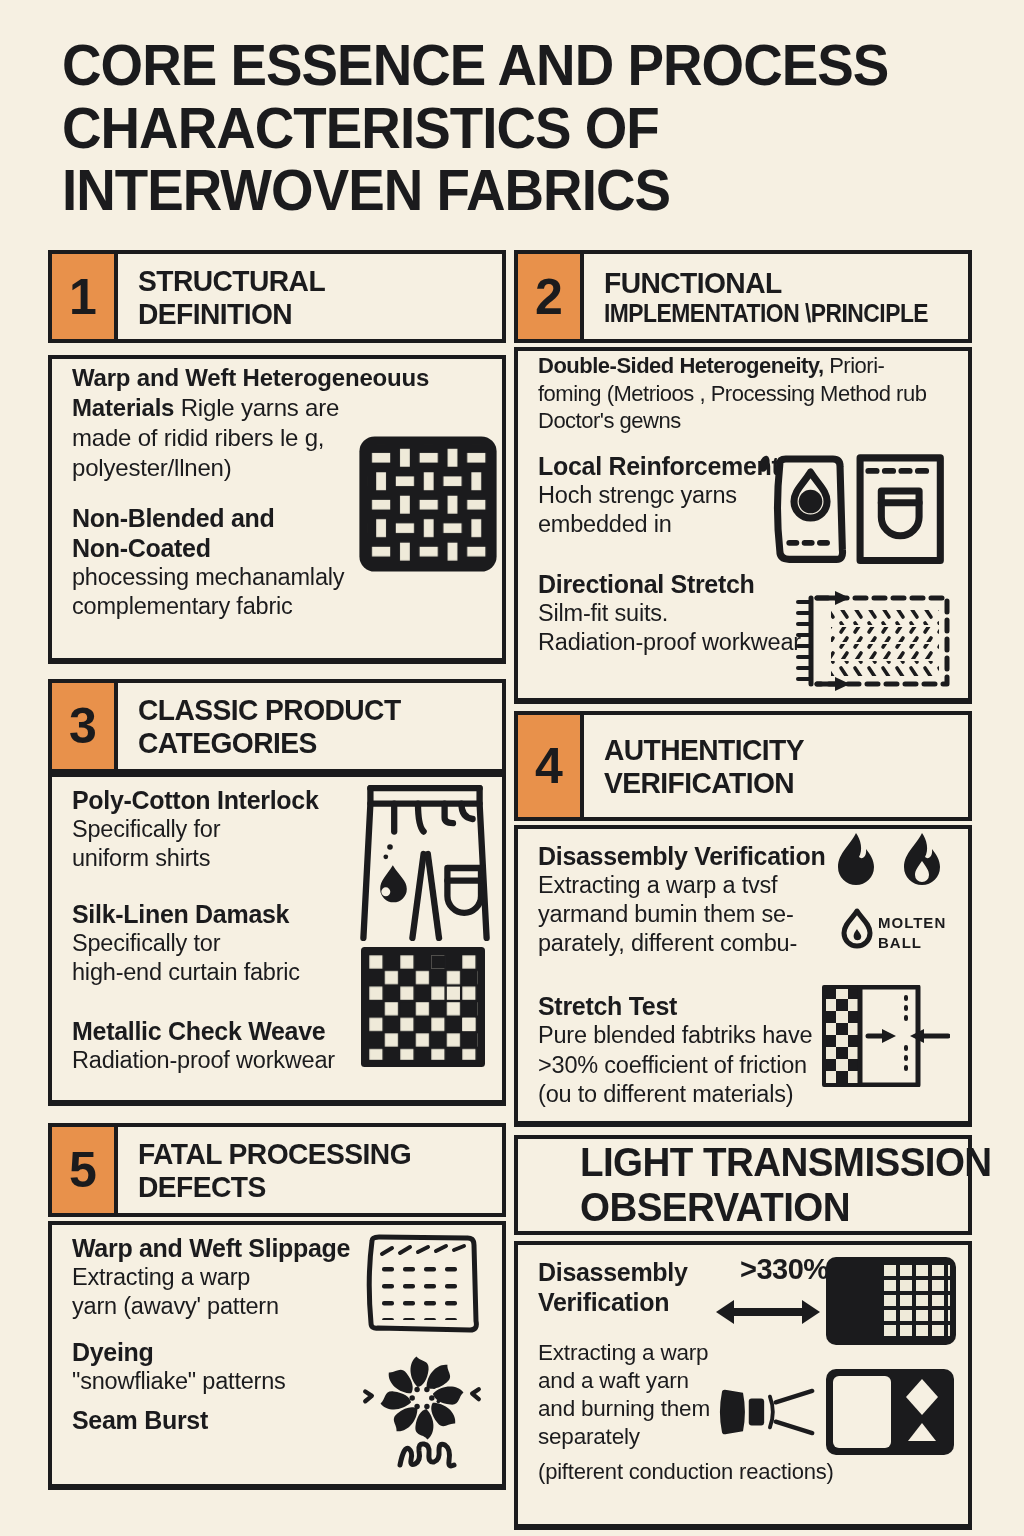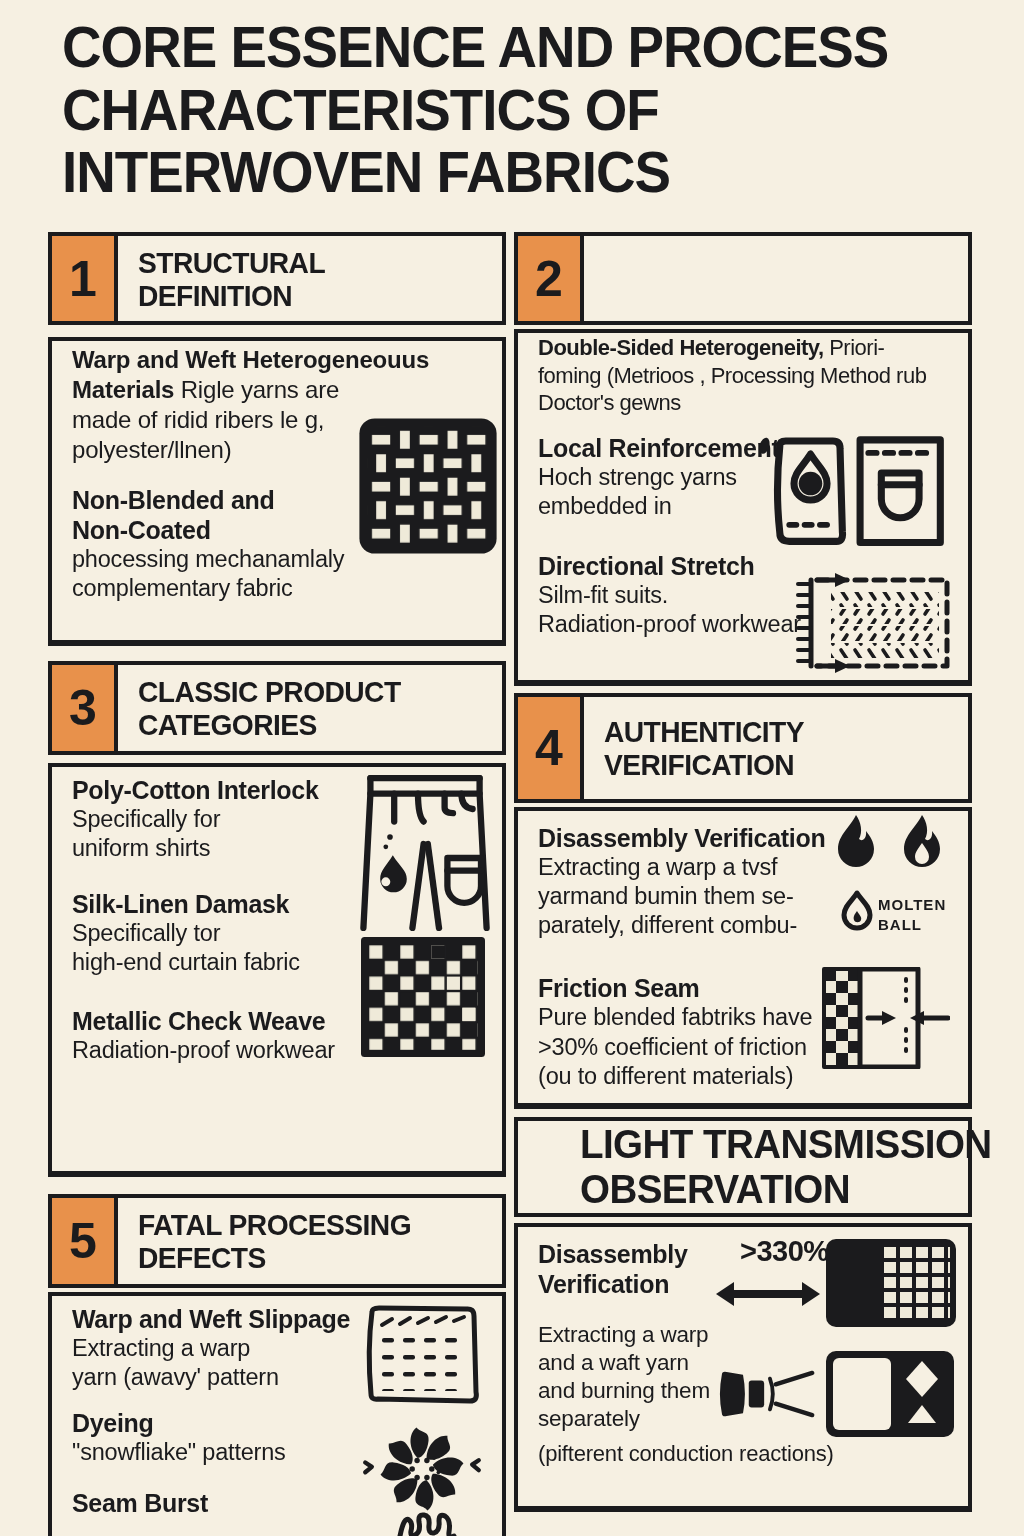--- a/index.html
+++ b/index.html
@@ -1,20 +1,20 @@
 <!DOCTYPE html>
 <html style="--bg: #F6F0E2; --ink: #1B1B1D; --accent: #E8914B;"><head>
 <meta charset="utf-8">
 <style>
   html,body{margin:0;padding:0;}
   body{width:1024px;height:1536px;background:#fbf7eb;}
   .poster{position:relative;width:1024px;height:1536px;overflow:hidden;
     background:var(--bg,#F6F0E2);color:var(--ink,#1B1B1D);
     font-family:"Liberation Sans","DejaVu Sans",sans-serif;}
-  .title{padding:16px 0 0 62px;font-size:57px;font-weight:800;line-height:1.1;letter-spacing:-1px;}
+  .title{padding:34px 0 0 62px;font-size:57px;font-weight:800;line-height:1.1;letter-spacing:-1px;}
   .title .tl{display:block;transform:scaleX(.96);transform-origin:0 50%;white-space:nowrap;}
   .cols{display:flex;gap:8px;margin-top:28px;padding:0 52px 0 48px;}
   .col{display:flex;flex-direction:column;width:458px;flex:0 0 458px;}
   .sec-header{display:flex;align-items:stretch;border:4px solid var(--ink,#1B1B1D);box-sizing:border-box;background:transparent;}
   .num-tile{flex:0 0 62px;width:62px;background:var(--accent,#E8914B);border-right:4px solid var(--ink,#1B1B1D);
     display:flex;align-items:center;justify-content:center;font-size:50px;font-weight:800;}
   .sec-title{align-self:center;padding:4px 8px 4px 20px;font-size:30px;font-weight:800;line-height:1.1;letter-spacing:-0.6px;}
   .cond{display:block;transform:scaleX(.94);transform-origin:0 50%;white-space:nowrap;}
   .cond.tight{font-size:26px;transform:scaleX(.88);}
   .no-num .sec-title{font-size:41px;padding-left:22px;margin-left:40px;}
@@ -80,21 +80,21 @@
 
       <div class="sec-header" style="height:94px">
         <div class="num-tile">
           <span>3</span>
         </div>
         <div class="sec-title">
           <span class="cond">CLASSIC PRODUCT</span>
           <span class="cond">CATEGORIES</span>
         </div>
       </div>
-      <div class="sec-content" style="height:414px;margin-top:8px;margin-bottom:17px;padding-top:8px">
+      <div class="sec-content" style="height:333px;margin-top:0;margin-bottom:17px;padding-top:8px">
         <svg class="icon-abs" style="right:7px;top:4px" width="140" height="160" viewBox="0 0 100 114">
           <g class="st" stroke-width="4.5">
             <path d="M11 5 H89"></path>
               <path d="M11 16 H89"></path>
             <path d="M11 5 L11 16 L6 112"></path>
             <path d="M89 5 L89 16 L94 112"></path>
             <path d="M28 16 V36"></path>
               <path d="M45 16 Q45 32 49 36"></path>
               <path d="M64 16 V26 Q64 30 70 30"></path>
             <path d="M76 16 Q76 26 84 27"></path>
@@ -190,36 +190,40 @@
           <path class="st" stroke-width="4" d="M107 44 l-6 4 6 5"></path>
         </svg>
         <svg class="icon-abs" style="right:38px;top:212px" width="68" height="38" viewBox="0 0 68 38">
           <path class="st" stroke-width="5" d="M4 28 Q8 8 13 12 Q17 15 15 23 Q14 29 19 27 Q25 24 23 14 Q22 6 28 7 Q34 8 33 17 Q32 26 38 25 Q44 23 43 13 Q43 5 49 8 Q55 12 53 24 Q52 31 58 28"></path>
         </svg>
         <div style="margin-bottom:16px">
           <p class="head">Warp and Weft Slippage</p>
           <p class="bodytx">Extracting a warp
 yarn (awavy' pattern</p>
         </div>
-        <div style="margin-bottom:21px">
+        <div style="margin-bottom:9px">
           <p class="head">Dyeing</p>
           <p class="bodytx">"snowfliake" patterns</p>
         </div>
         <div>
           <p class="head">Seam Burst</p>
         </div>
       </div>
 
     </div>
 
     <div class="col">
 
       <div class="sec-header" style="height:93px">
         <div class="num-tile">
           <span>2</span>
+        </div>
+        <div class="sec-title">
+          <span class="cond">FUNCTIONAL</span>
+          <span class="cond tight">IMPLEMENTATION \PRINCIPLE</span>
         </div>
       </div>
       <div class="sec-content" style="height:357px;margin-top:4px;margin-bottom:7px;padding-top:1px">
         <svg class="icon-abs" style="right:20px;top:101px" width="190" height="118" viewBox="0 0 160 100">
           <ellipse cx="5" cy="10" rx="4" ry="7" transform="rotate(16 5 10)" class="fk"></ellipse>
           <path class="st" stroke-width="6" d="M18 10 Q14 48 18 84 Q18 91 26 91 L66 91 Q72 91 71 83 L69 12 Q69 6 63 6 L23 6 Q18 6 18 10 Z"></path>
           <path class="st" stroke-width="6" d="M44 17 C37 28 30 33 30 42 a14 14 0 0 0 28 0 C58 33 51 28 44 17 Z"></path>
           <circle cx="44" cy="42" r="10" class="fk"></circle>
           <line class="st" stroke-width="5" stroke-dasharray="6 7" x1="26" y1="77" x2="64" y2="77"></line>
           <rect class="st" stroke-width="6" x="86" y="5" width="68" height="87"></rect>
@@ -313,21 +317,21 @@
           <line class="st" stroke-width="5" x1="126" y1="51" x2="100" y2="51"></line>
             <polygon class="fk" points="102,44 88,51 102,58"></polygon>
         </svg>
         <div style="margin-bottom:33px">
           <p class="head">Disassembly Verification</p>
           <p class="bodytx">Extracting a warp a tvsf
 yarmand bumin them se-
 parately, different combu-</p>
         </div>
         <div>
-          <p class="head">Friction Seam</p>
+          <p class="head">Stretch Test</p>
           <p class="bodytx">Pure blended fabtriks have
 &gt;30% coefficient of friction
 (ou to different materials)</p>
         </div>
       </div>
 
       <div class="sec-header no-num" style="height:100px">
         <div class="sec-title">
           <span class="cond">LIGHT TRANSMISSION</span>
           <span class="cond">OBSERVATION</span>

